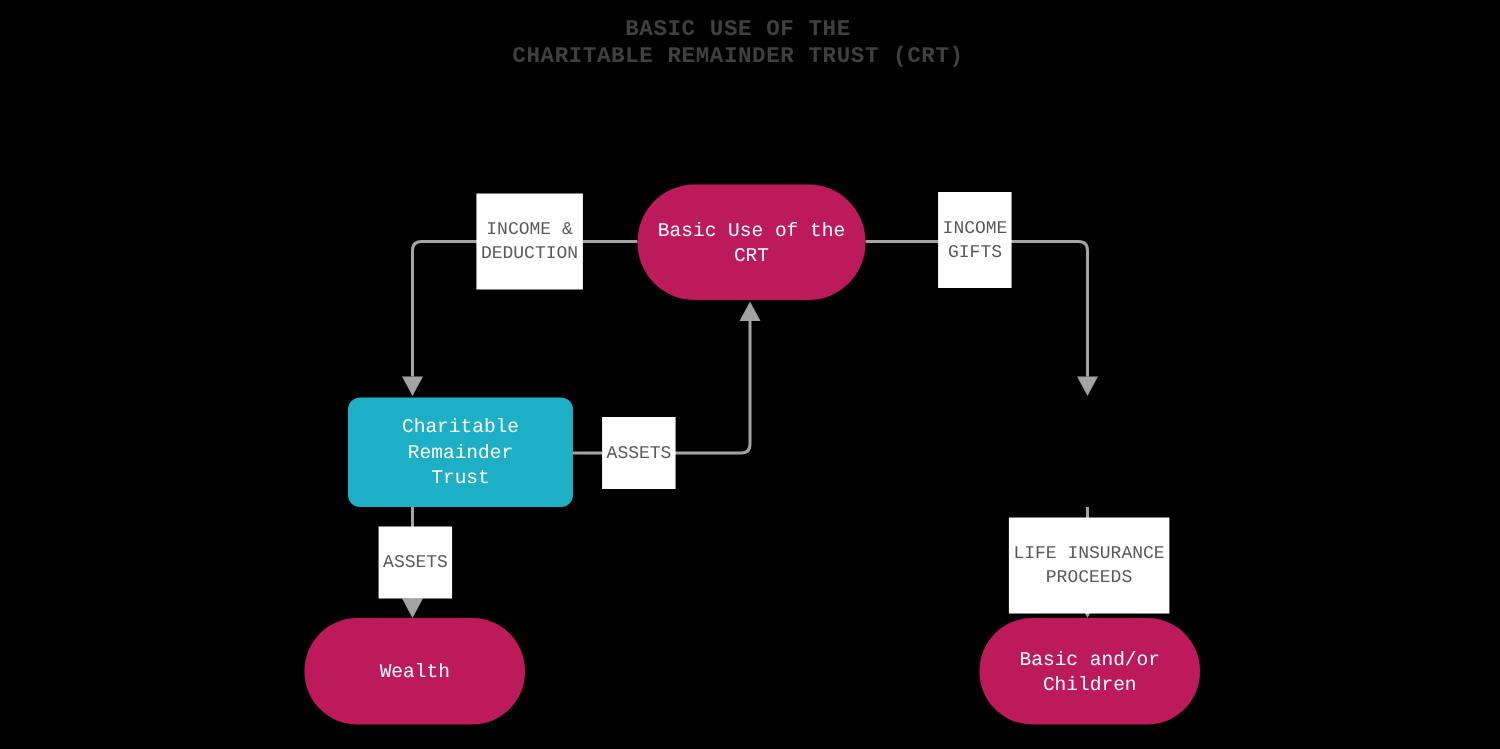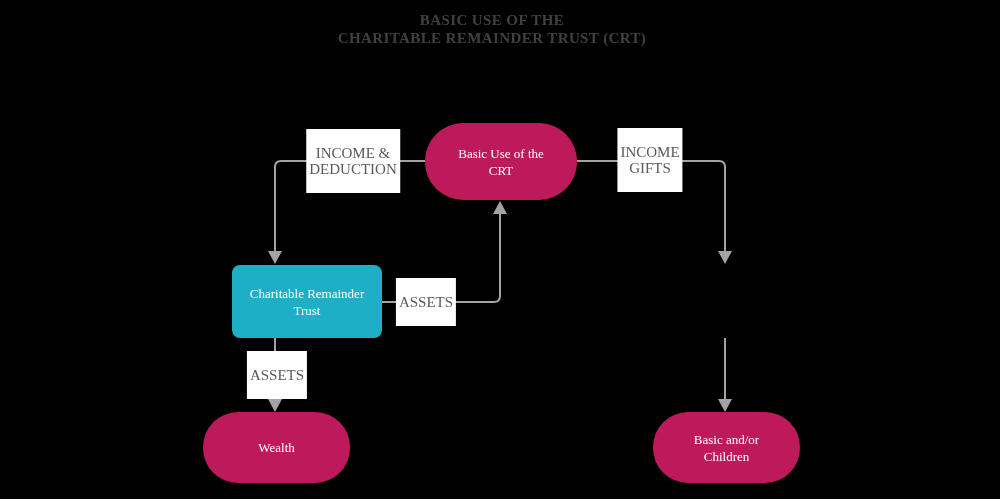--- a/index.html
+++ b/index.html
@@ -2,21 +2,21 @@
 <html style="--background: #000000; --crimson: #BC1A5B; --teal: #1CAFC6; --line: #A3A3A3; --label_bg: #FFFFFF; --label_text: #595959; --title_text: #404040; --node_text: #FFFFFF;"><head>
 <meta charset="utf-8">
 <style>
   html, body { margin: 0; padding: 0; background: #000; }
   .canvas {
     position: relative;
     width: 984px;
     height: 499px;
     background: var(--background, #000);
     overflow: hidden;
-    font-family: Liberation Serif, serif;
+    font-family: Liberation Mono, monospace;
   }
   .title {
     position: absolute;
     left: 0; top: 11px; width: 100%;
     text-align: center;
     font-size: 15px;
     font-weight: bold;
     line-height: 18px;
     letter-spacing: 0.4px;
     color: var(--title_text, #404040);
@@ -44,21 +44,21 @@
 
   svg.edges { position: absolute; left: 0; top: 0; }
   .edge  { stroke: var(--line, #A3A3A3); stroke-width: 2; fill: none; }
   .arrow { fill: var(--line, #A3A3A3); stroke: none; }
 
   .edge-label {
     position: absolute;
     transform: translate(-50%, -50%);
     background: var(--label_bg, #fff);
     color: var(--label_text, #595959);
-    font-size: 15px;
+    font-size: 12px;
     line-height: 16px;
     padding: 16px 3px;
     text-align: center;
     white-space: pre-line;
   }
   .lbl-income-deduction { left: 353px; top: 161px; }
   .lbl-income-gifts     { left: 650px; top: 160px; }
   .lbl-assets-up        { left: 426px; top: 302px; }
   .lbl-assets-down      { left: 277px; top: 375px; }
   .lbl-life-insurance   { left: 726px; top: 377px; }
@@ -117,14 +117,16 @@
   <div class="edge-label lbl-income-deduction">INCOME &amp;
 DEDUCTION</div>
 
   <div class="edge-label lbl-income-gifts">INCOME
 GIFTS</div>
 
   <div class="edge-label lbl-assets-up">ASSETS</div>
 
   <div class="edge-label lbl-assets-down">ASSETS</div>
 
+  <div class="edge-label lbl-life-insurance">LIFE INSURANCE
+PROCEEDS</div>
 
 </div>
 
 </body></html>

